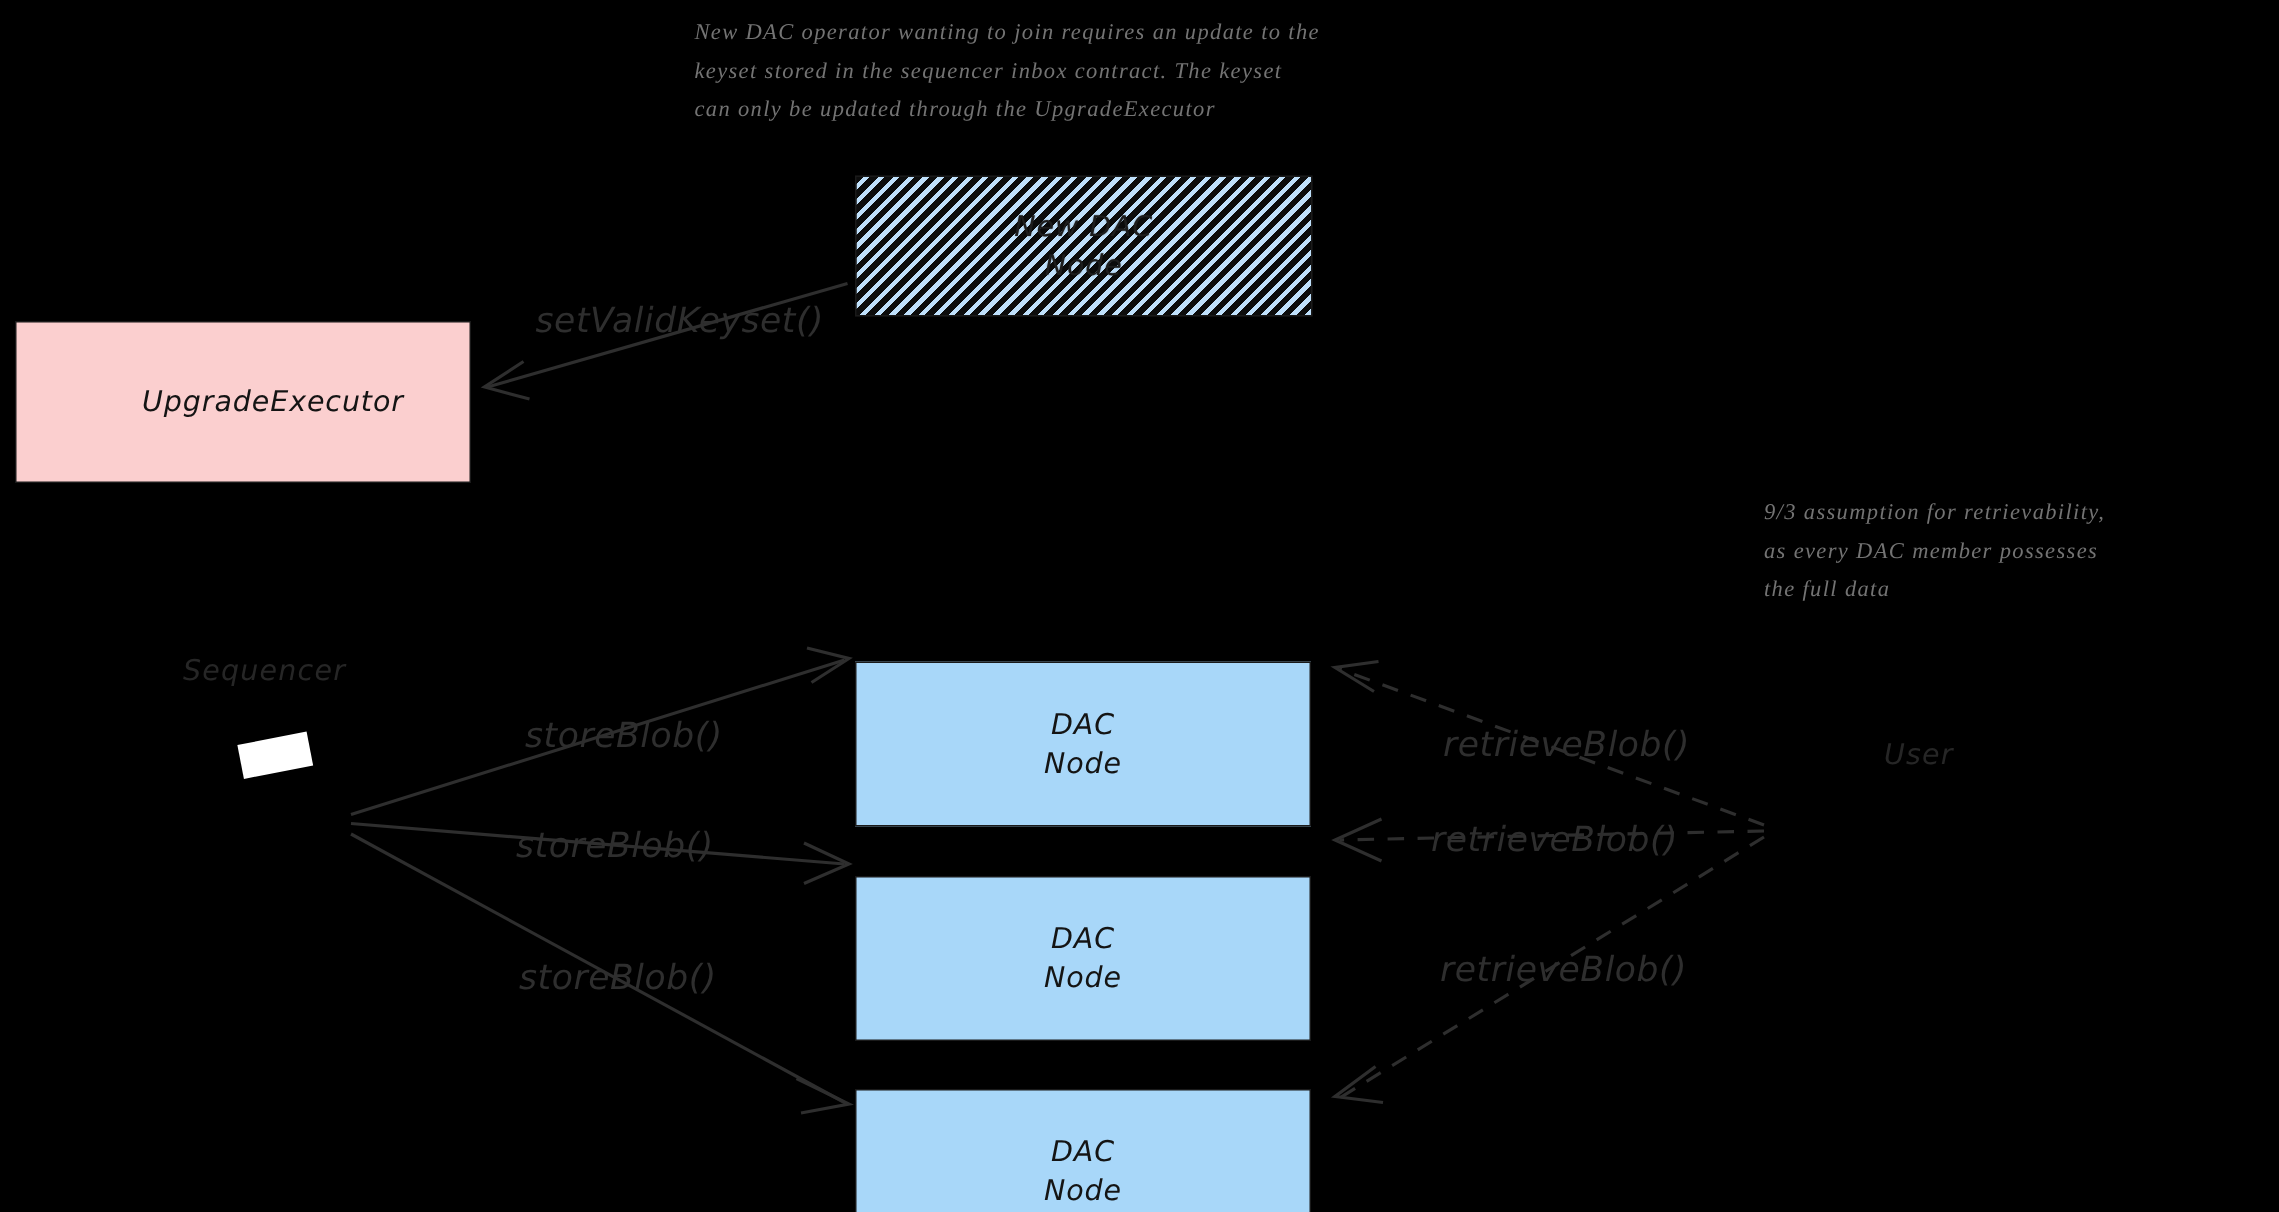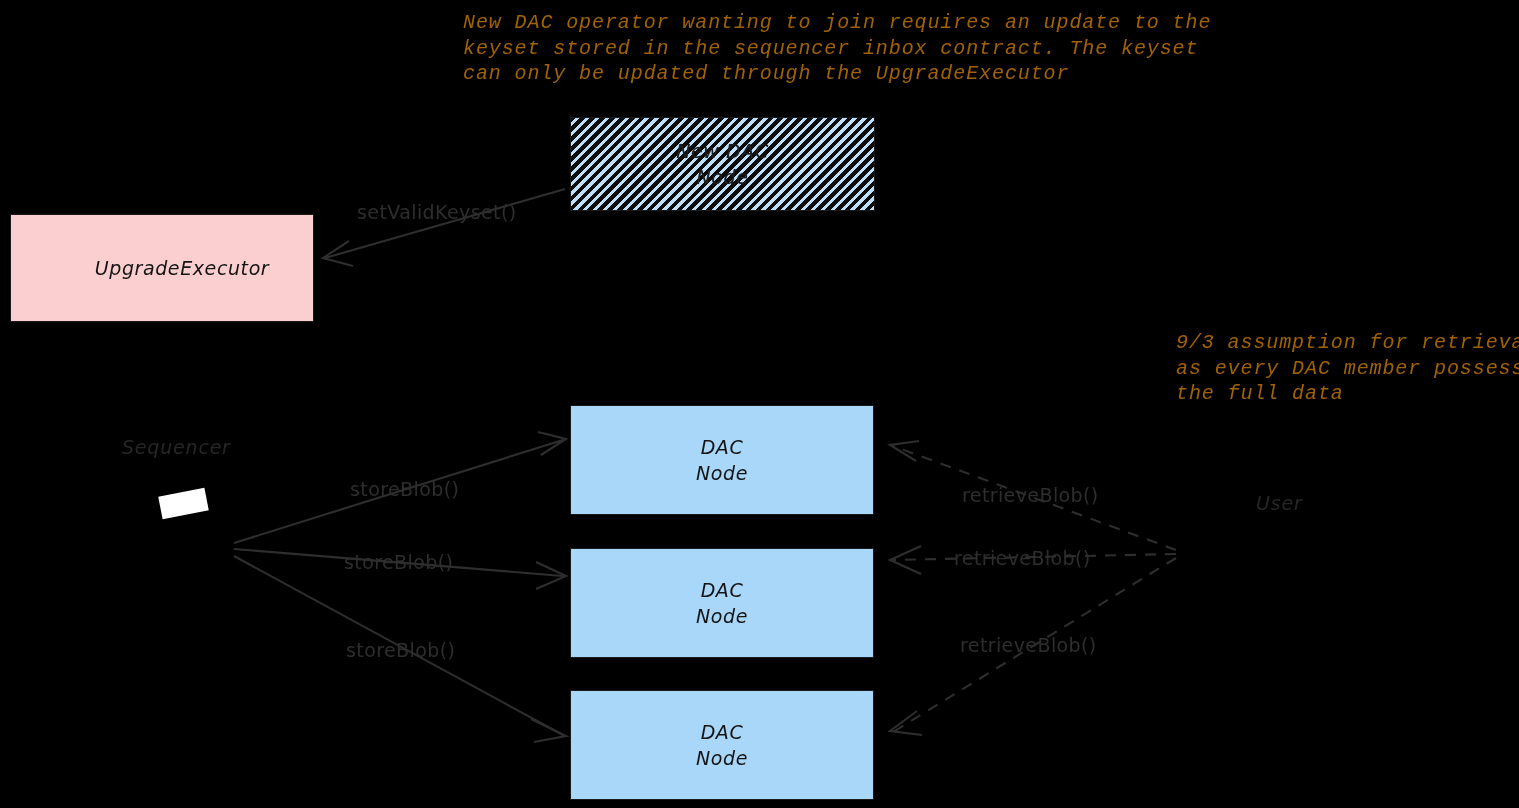--- a/index.html
+++ b/index.html
@@ -18,35 +18,36 @@
   }
   .svg-layer {
     position: absolute;
     top: 0;
     left: 0;
     width: 1519px;
     height: 808px;
   }
   .note {
     position: absolute;
-    color: #a16207;
-    font-family: Liberation Mono, monospace;
-    font-size: 20px;
+    color: #737373;
+    font-family: Liberation Serif, serif;
+    font-size: 15px;
     line-height: 25.5px;
     letter-spacing: 0.9px;
     white-space: pre;
     font-style: italic;
   }
   .edge-label {
     position: absolute;
     color: #2e2e2e;
     font-family: "DejaVu Sans", sans-serif;
-    font-size: 19px;
+    font-size: 23px;
     letter-spacing: 0.4px;
     white-space: nowrap;
+    font-style: italic;
   }
   .actor-label {
     position: absolute;
     color: #262626;
     font-family: "DejaVu Sans", sans-serif;
     font-size: 19px;
     letter-spacing: 0.8px;
     white-space: nowrap;
     font-style: italic;
   }
@@ -62,21 +63,21 @@
   .box-text {
     color: #141414;
     font-family: "DejaVu Sans", sans-serif;
     font-size: 19px;
     line-height: 26px;
     letter-spacing: 0.6px;
     font-style: italic;
     white-space: pre-line;
   }
   .box-pink { background: #fbcfcf; }
-  .box-blue { background: #a8d7f9; }
+  .box-blue { background: #a8d7f9; margin-top: 36px; }
   .box-hatch {
     background-color: #0a0a0a;
     background-image: repeating-linear-gradient(
       -45deg,
       #bfe0fb 0px,
       #bfe0fb 3px,
       #0c0c0c 3px,
       #0c0c0c 7px
     );
   }

